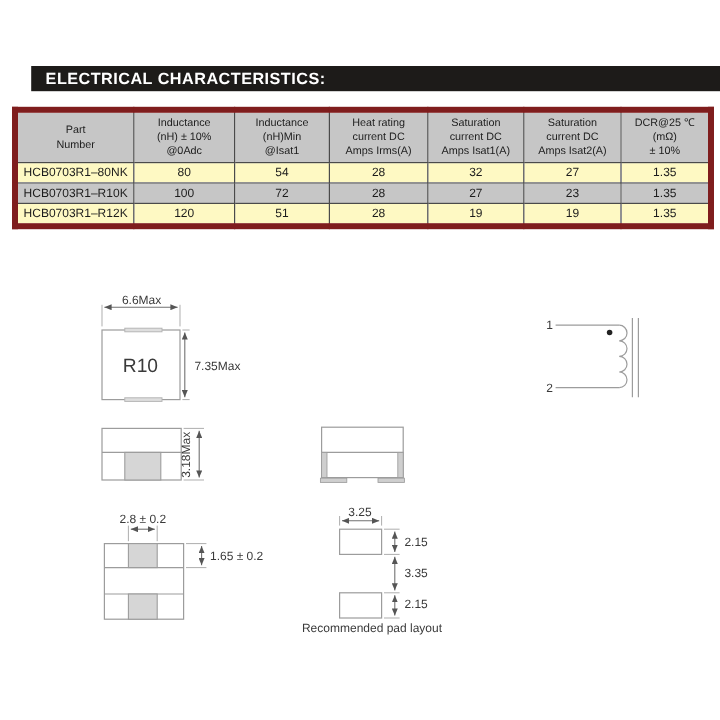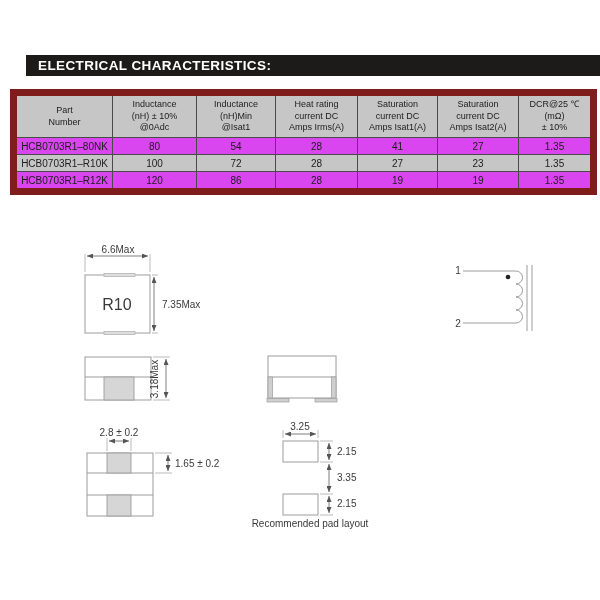--- a/index.html
+++ b/index.html
@@ -11,32 +11,32 @@
     position:absolute;left:10px;width:580px;height:21px;background:#1d1b19;
     color:#ffffff;font-weight:bold;font-size:13.5px;line-height:21px;letter-spacing:0.4px;
   }
   .bar .bar-label{padding-left:12px;}
   .bar1{top:55px;margin-left:16px;}
   .bar2{top:207px;}
   .bar2 .schem-label{position:absolute;left:427px;top:0;}
   table.spec{
     position:absolute;left:10px;top:89px;width:580px;
     border-collapse:collapse;table-layout:fixed;
-    border:7px solid #7f1d1d;
+    border:5px solid #7f1d1d;
   }
   table.spec th, table.spec td{
     border:1px solid #4a4a4a;text-align:center;vertical-align:middle;
     overflow:hidden;
   }
   table.spec th{
     background:#c6c6c6;font-weight:normal;font-size:9px;line-height:1.3;
     white-space:pre-line;height:39px;padding:1px 0;color:#1c1c1c;
   }
   table.spec td{
-    font-size:10px;height:16px;padding:0;color:#1c1c1c;background:#d946ef;
+    font-size:10px;height:16px;padding:0;color:#1c1c1c;background:#fef9c3;
   }
   table.spec tbody tr.alt td{background:#c6c6c6;margin-left:20px;}
   svg text{font-family:"Liberation Sans", sans-serif;}
   .dtext{font-size:10px;fill:#3a3a3a;}
   .marking{font-size:16px;fill:#3a3a3a;}
   .outline{fill:none;stroke:#9c9c9c;stroke-width:1;}
   .pad{fill:#d6d6d6;stroke:#9c9c9c;stroke-width:0.9;}
   .tab{fill:#dedede;stroke:#b3b3b3;stroke-width:0.8;}
   .term{fill:#cfcfcf;stroke:#9c9c9c;stroke-width:0.7;}
   .padw{fill:#ffffff;stroke:#9c9c9c;stroke-width:1;}
@@ -86,37 +86,37 @@
 (mΩ)
 ± 10%</th>
       </tr>
     </thead>
     <tbody>
       <tr>
         <td>HCB0703R1–80NK</td>
         <td>80</td>
         <td>54</td>
         <td>28</td>
-        <td>41</td>
+        <td>32</td>
         <td>27</td>
         <td>1.35</td>
       </tr>
       <tr class="alt">
         <td>HCB0703R1–R10K</td>
         <td>100</td>
         <td>72</td>
         <td>28</td>
         <td>27</td>
         <td>23</td>
         <td>1.35</td>
       </tr>
       <tr>
         <td>HCB0703R1–R12K</td>
         <td>120</td>
-        <td>86</td>
+        <td>51</td>
         <td>28</td>
         <td>19</td>
         <td>19</td>
         <td>1.35</td>
       </tr>
     </tbody>
   </table>
 
 
   <svg style="position:absolute;left:0;top:235px;" width="600" height="320" viewBox="0 0 600 320">

